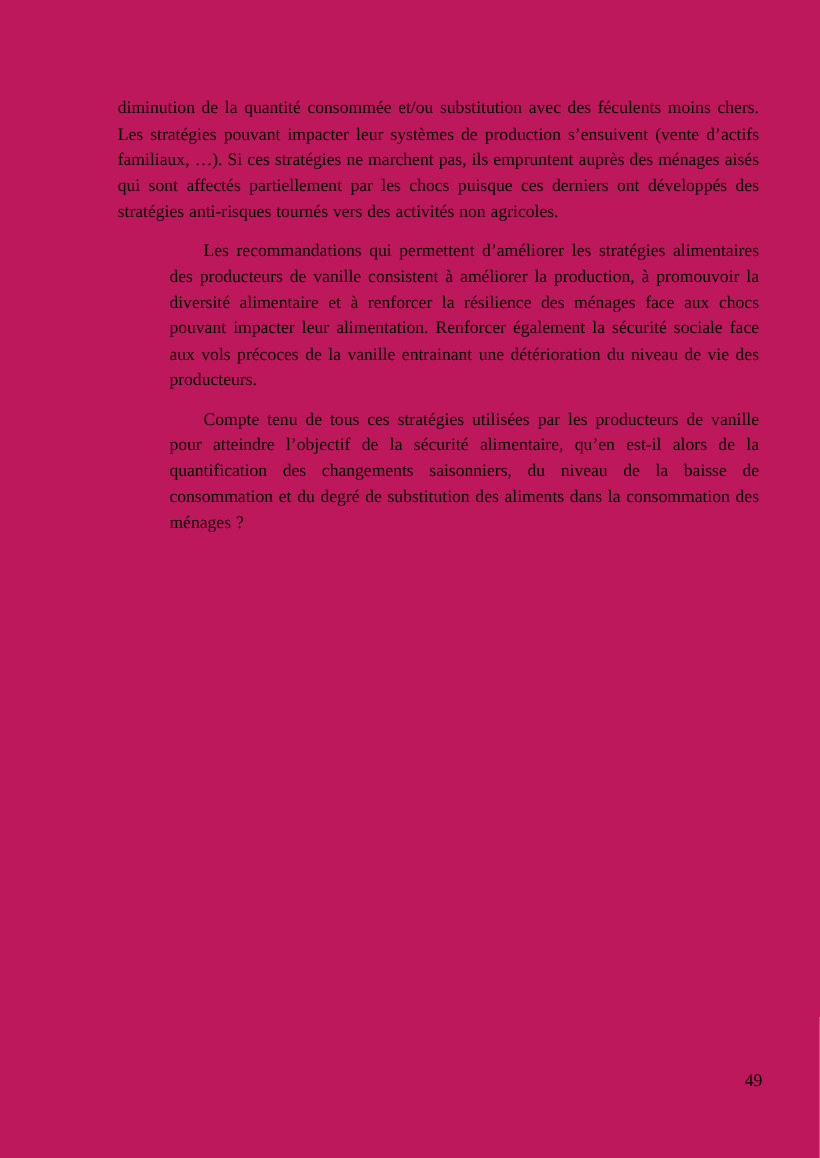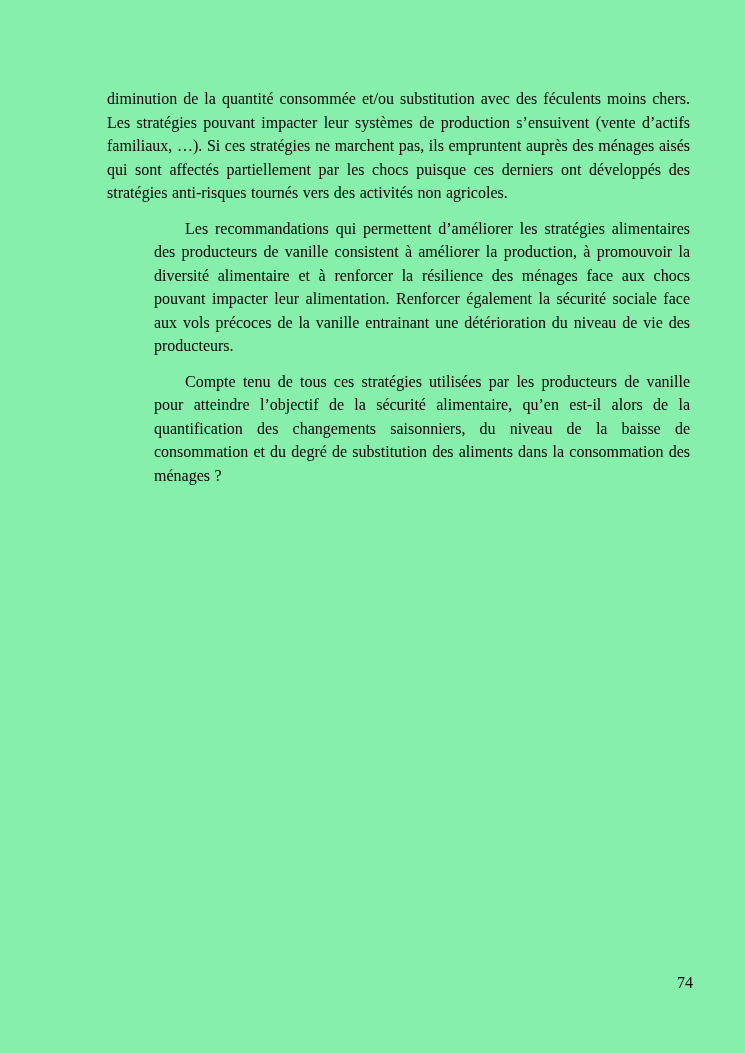--- a/index.html
+++ b/index.html
@@ -15,21 +15,21 @@
     overflow: hidden;
     font-family: "Liberation Serif", serif;
     color: #000000;
   }
   .page {
     position: absolute;
     top: 0;
     left: 0;
     width: 745px;
     height: 1053px;
-    background: #86efac;
+    background: #be185d;
   }
   .content {
     position: absolute;
     top: 87px;
     left: 107px;
     width: 583px;
   }
   p.para {
     font-size: 16px;
     line-height: 23.5px;
@@ -52,14 +52,14 @@
 </style>
 </head>
 <body>
 
 <div class="page">
   <div class="content">
     <p class="para">diminution de la quantité consommée et/ou substitution avec des féculents moins chers. Les stratégies pouvant impacter leur systèmes de production s’ensuivent (vente d’actifs familiaux, …). Si ces stratégies ne marchent pas, ils empruntent auprès des ménages aisés qui sont affectés partiellement par les chocs puisque ces derniers ont développés des stratégies anti-risques tournés vers des activités non agricoles.</p>
     <p class="para indented">Les recommandations qui permettent d’améliorer les stratégies alimentaires des producteurs de vanille consistent à améliorer la production, à promouvoir la diversité alimentaire et à renforcer la résilience des ménages face aux chocs pouvant impacter leur alimentation. Renforcer également la sécurité sociale face aux vols précoces de la vanille entrainant une détérioration du niveau de vie des producteurs.</p>
     <p class="para indented">Compte tenu de tous ces stratégies utilisées par les producteurs de vanille pour atteindre l’objectif de la sécurité alimentaire, qu’en est-il alors de la quantification des changements saisonniers, du niveau de la baisse de consommation et du degré de substitution des aliments dans la consommation des ménages ?</p>
   </div>
-  <div class="page-number">74</div>
+  <div class="page-number">49</div>
 </div>
 
 </body></html>

